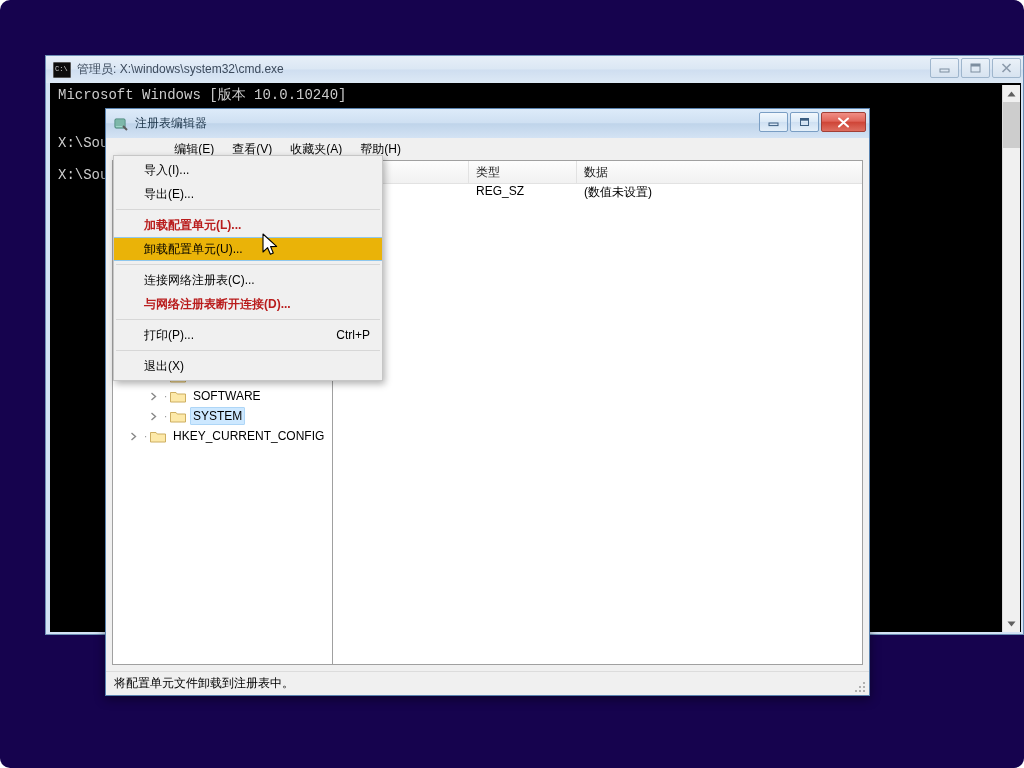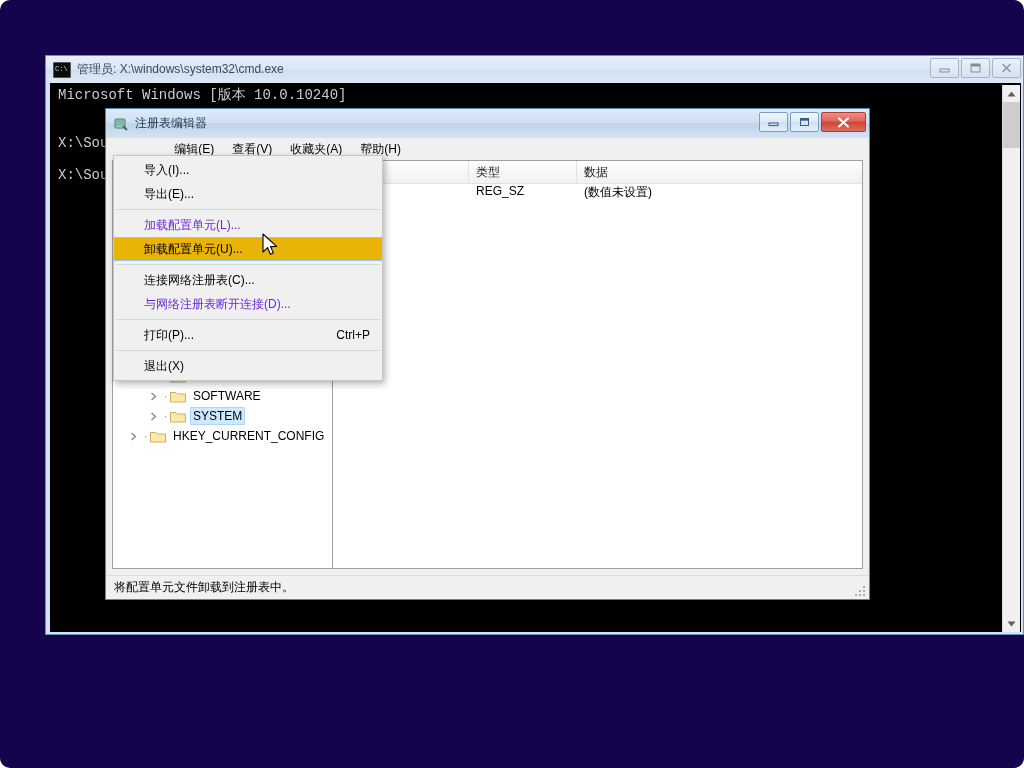--- a/index.html
+++ b/index.html
@@ -122,21 +122,21 @@
     position: absolute;
     top: 63px; left: 0;
     width: 17px; bottom: 17px;
     background: #f0f0f0;
   }
 
   
   #regedit-window {
     position: absolute;
     left: 105px; top: 108px;
-    width: 765px; height: 492px;
+    width: 765px; height: 588px;
     background: #f0f0f0;
     border: 1px solid #5a83b0;
     box-sizing: border-box;
     box-shadow: 0 3px 10px rgba(0,0,0,0.45);
   }
   #regedit-titlebar {
     position: absolute;
     left: 0; top: 0;
     width: 100%; height: 29px;
     background: linear-gradient(to bottom, #ddebf9 0%, #cfe0f2 47%, #bfd4ea 51%, #d4e3f4 100%);
@@ -353,21 +353,21 @@
     display: flex;
     align-items: center;
     font-size: 12px;
     color: #000;
     padding-left: 30px;
     padding-right: 28px;
     box-sizing: border-box;
     position: relative;
     white-space: nowrap;
   }
-  .menu-item.disabled { color: #6d28d9; }
+  .menu-item.disabled { color: #b91c1c; font-weight: bold; }
   .menu-item.highlight {
     background: #eab308;
     border-top: 1px solid #8fc7ee;
     border-bottom: 1px solid #8fc7ee;
   }
   .menu-accel {
     position: absolute;
     right: 12px;
     font-size: 12px;
   }

